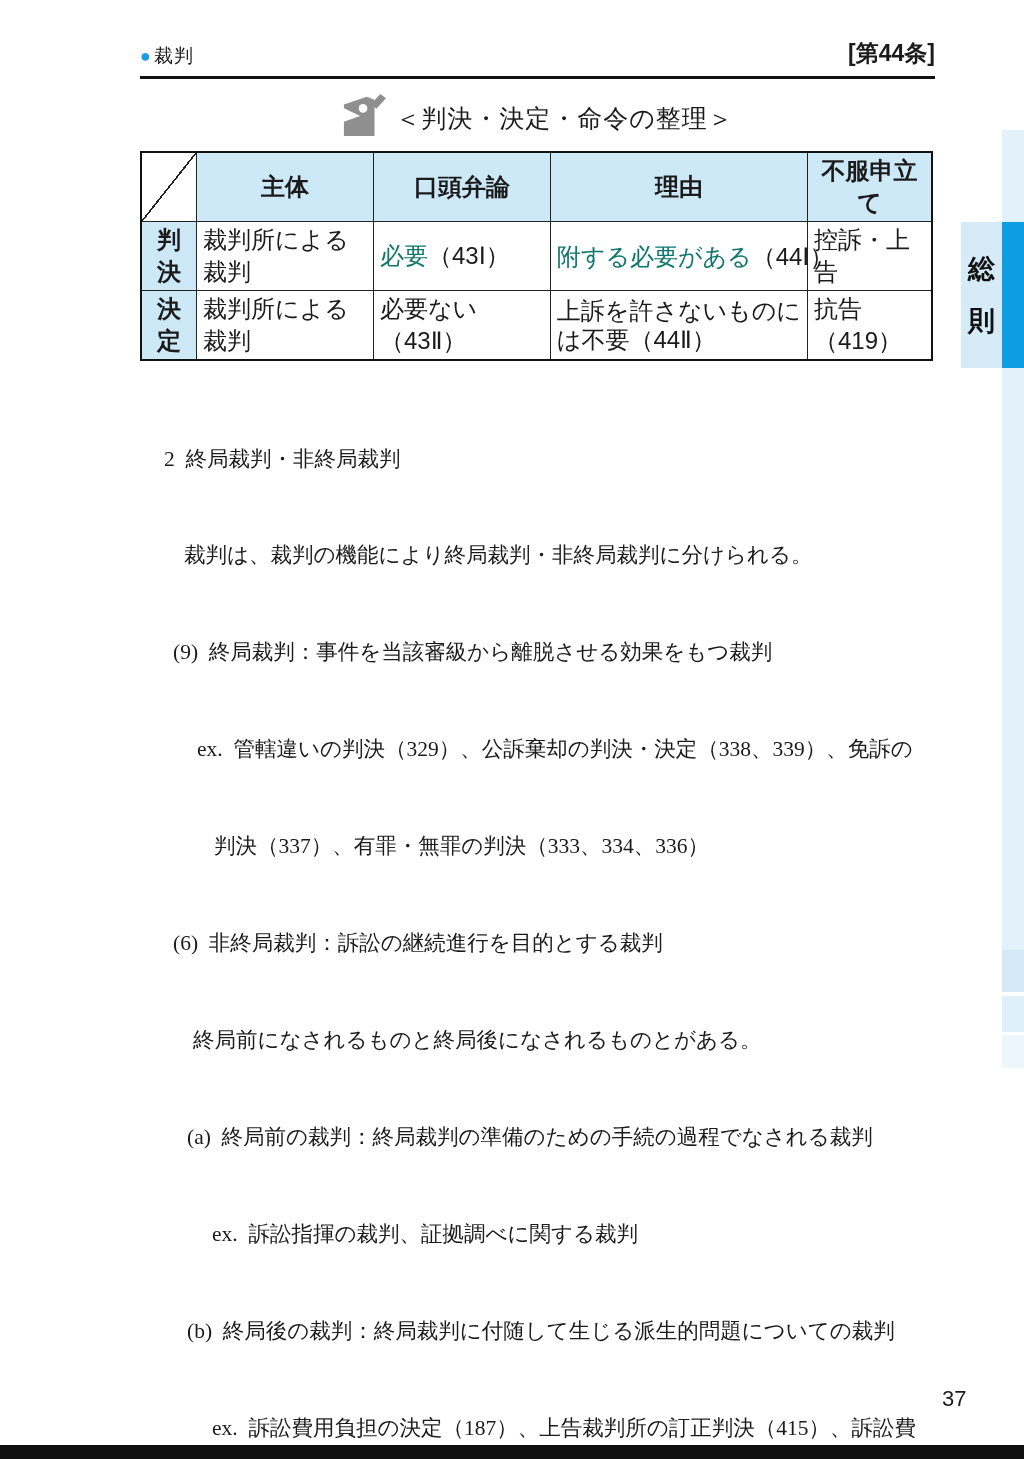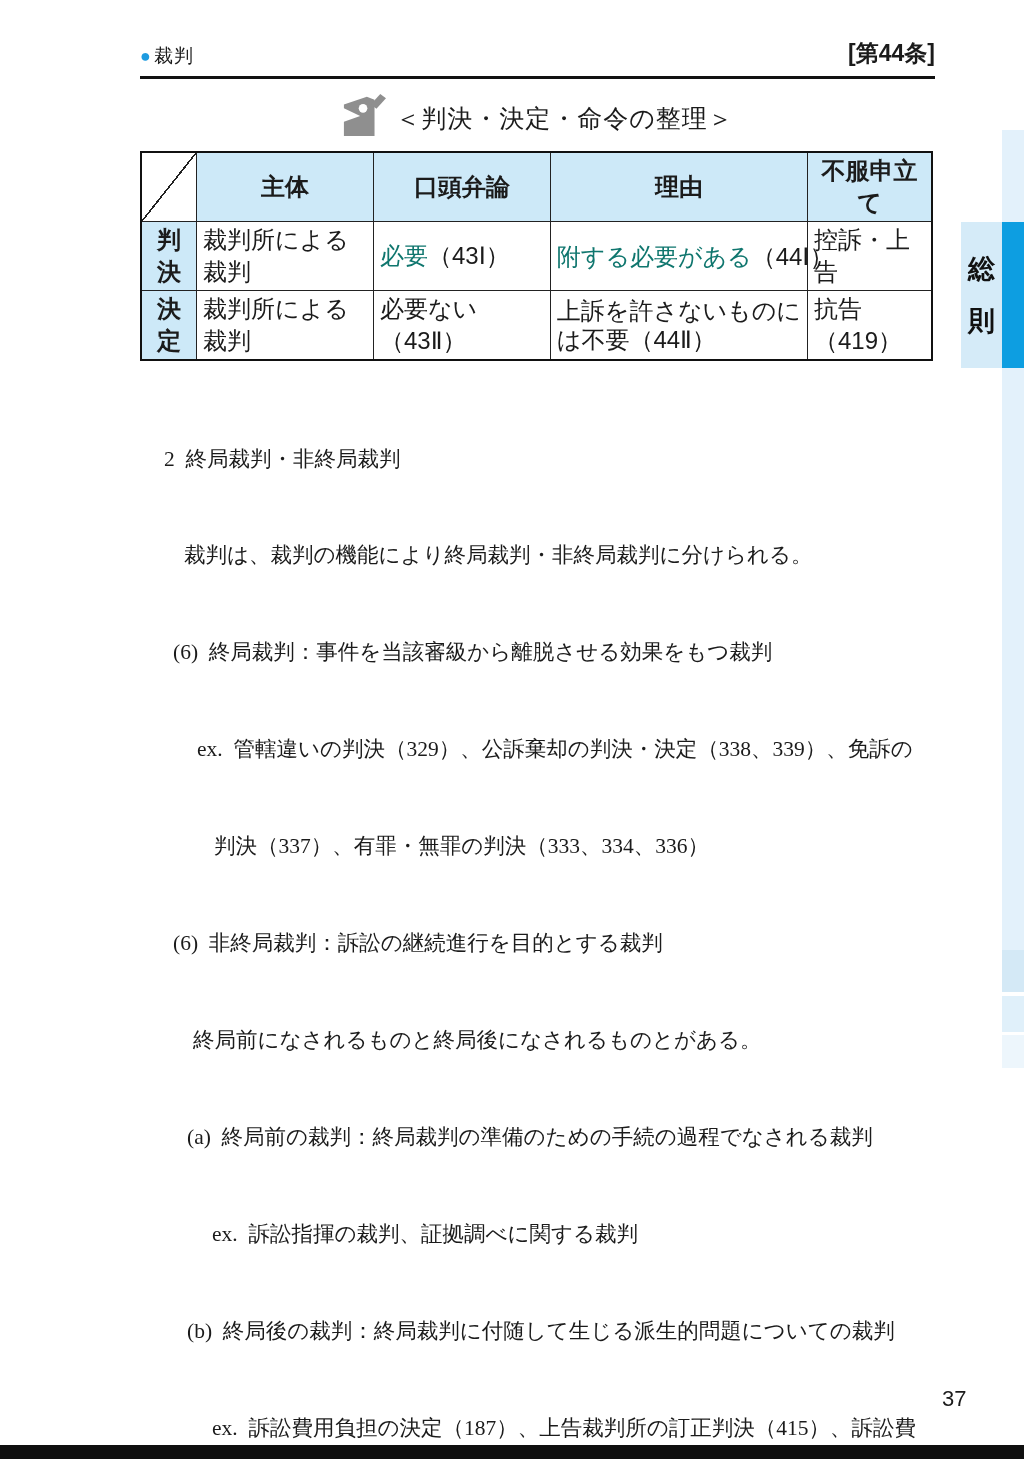--- a/index.html
+++ b/index.html
@@ -110,21 +110,21 @@
       <td class="ctr">必要ない（43Ⅱ）</td>
       <td class="reason">上訴を許さないものには不要（44Ⅱ）</td>
       <td class="ctr">抗告（419）</td>
     </tr>
   </tbody>
     </table>
 
   <div class="body-lines">
     <div class="bl p24">2  終局裁判・非終局裁判</div>
     <div class="bl p44">裁判は、裁判の機能により終局裁判・非終局裁判に分けられる。</div>
-    <div class="bl p33">(6)  終局裁判：事件を当該審級から離脱させる効果をもつ裁判</div>
+    <div class="bl p33">(9)  終局裁判：事件を当該審級から離脱させる効果をもつ裁判</div>
     <div class="bl p57">ex.  管轄違いの判決（329）、公訴棄却の判決・決定（338、339）、免訴の</div>
     <div class="bl p74">判決（337）、有罪・無罪の判決（333、334、336）</div>
     <div class="bl p33">(6)  非終局裁判：訴訟の継続進行を目的とする裁判</div>
     <div class="bl p53">終局前になされるものと終局後になされるものとがある。</div>
     <div class="bl p47">(a)  終局前の裁判：終局裁判の準備のための手続の過程でなされる裁判</div>
     <div class="bl p72">ex.  訴訟指揮の裁判、証拠調べに関する裁判</div>
     <div class="bl p47">(b)  終局後の裁判：終局裁判に付随して生じる派生的問題についての裁判</div>
     <div class="bl p72">ex.  訴訟費用負担の決定（187）、上告裁判所の訂正判決（415）、訴訟費</div>
     
     

